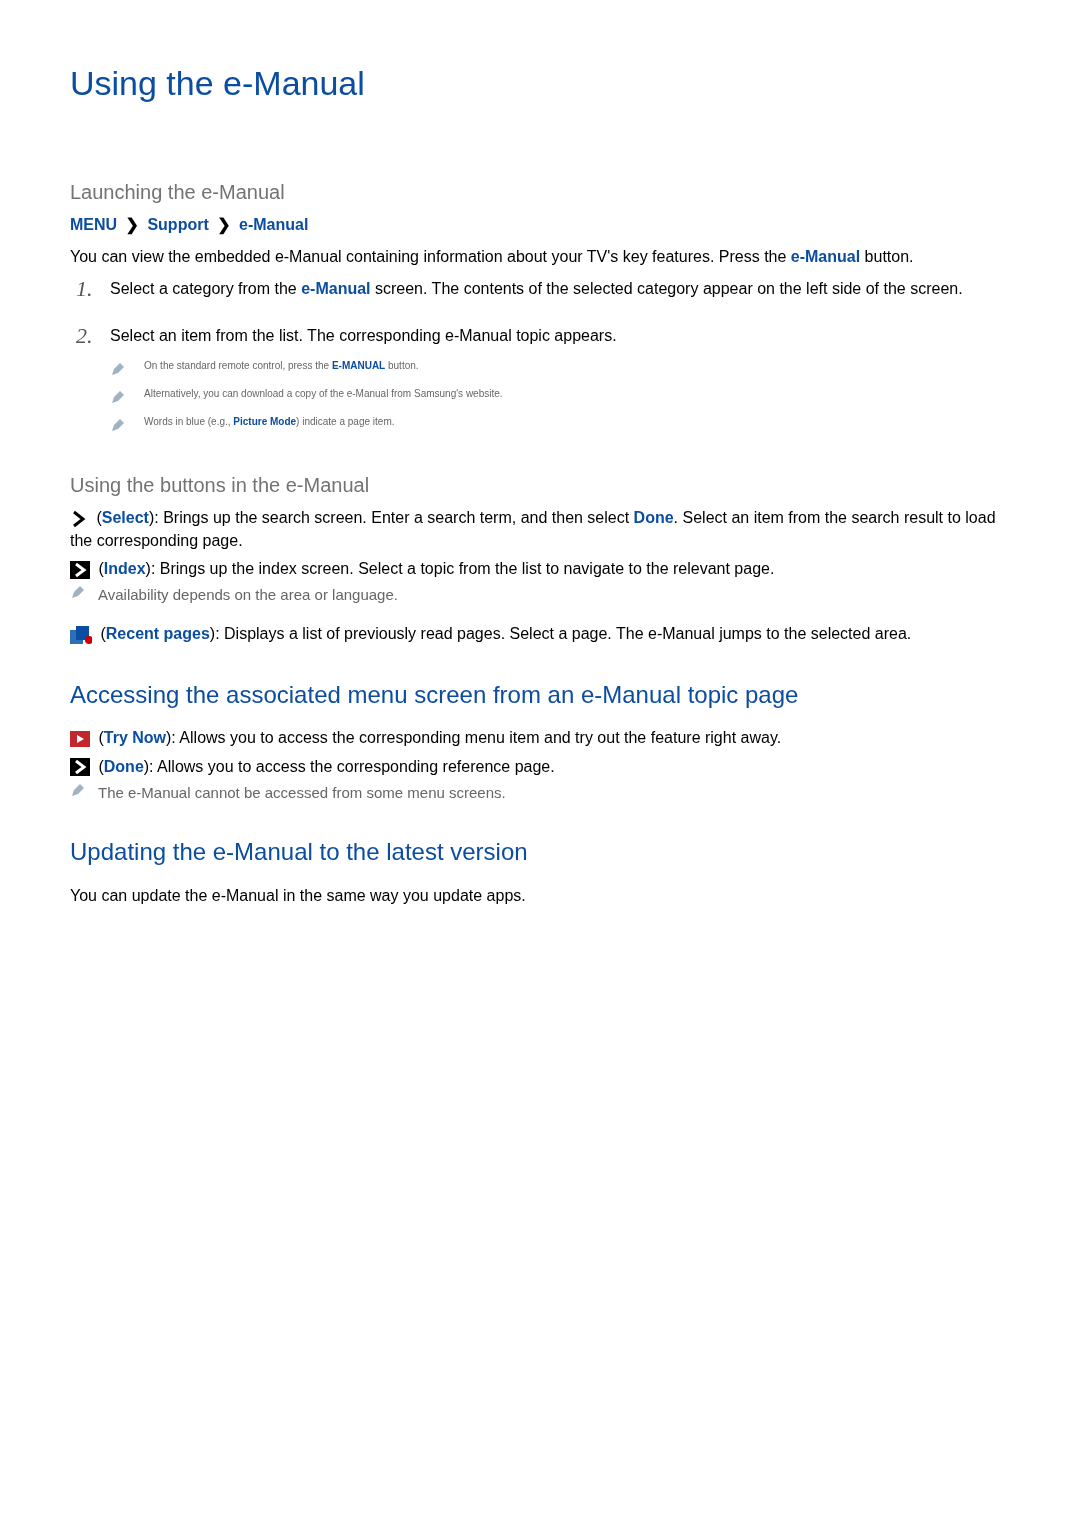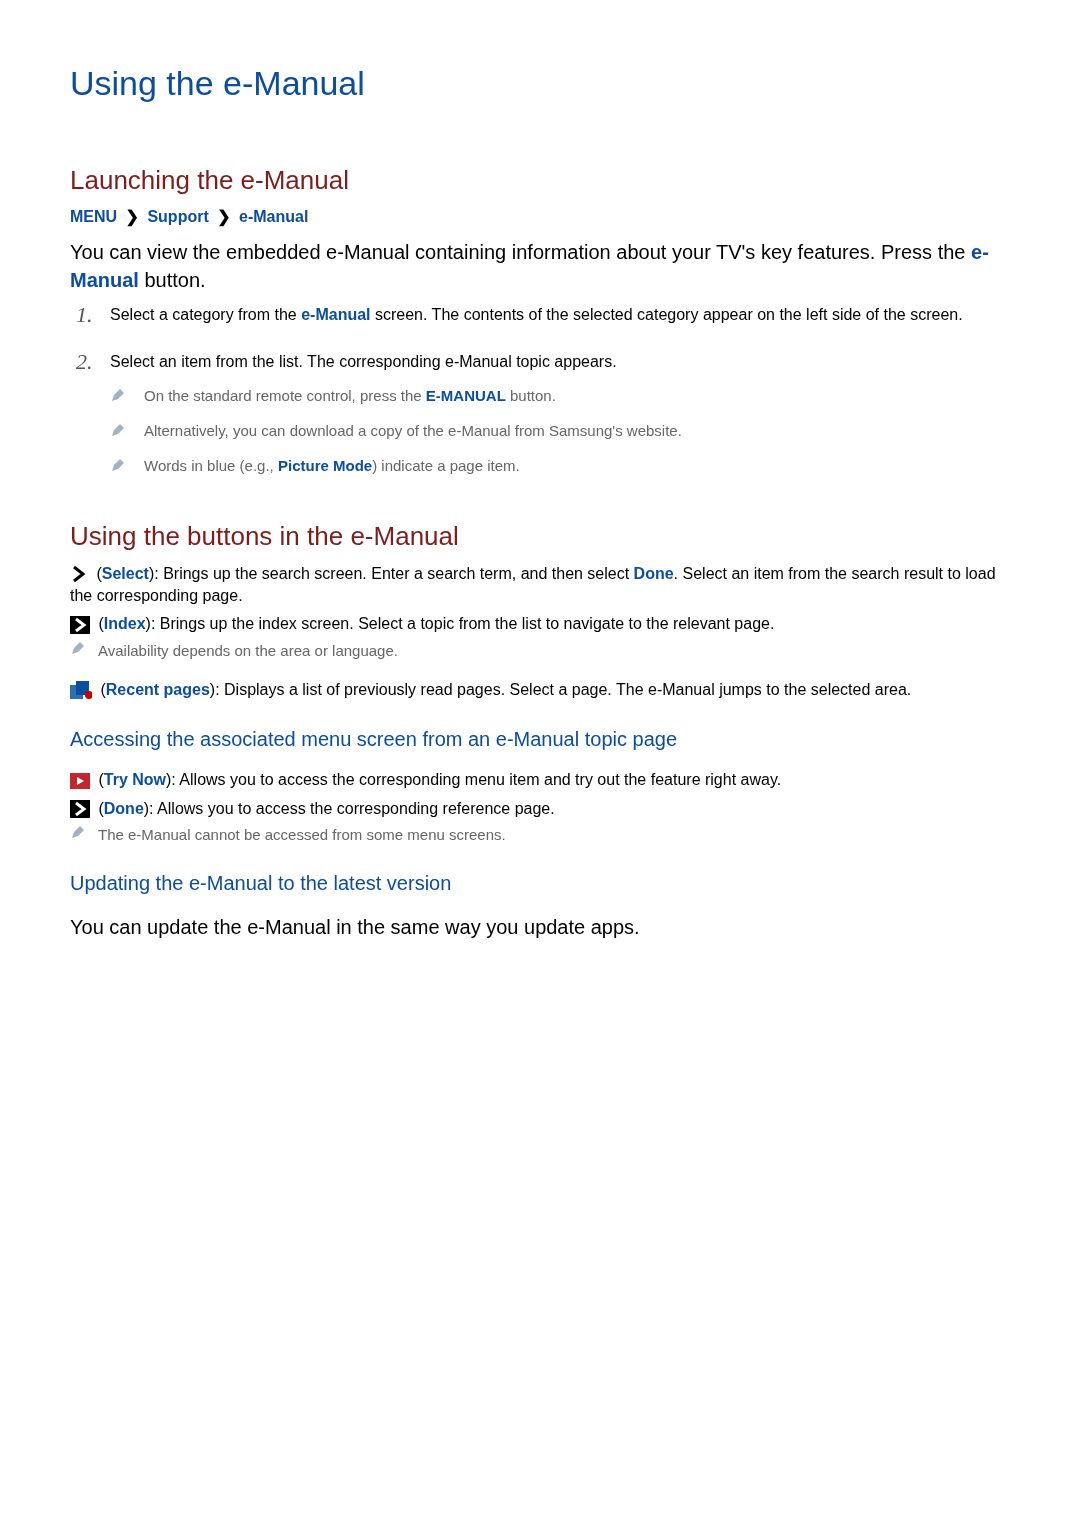--- a/index.html
+++ b/index.html
@@ -8,41 +8,41 @@
     padding: 60px 70px 70px 70px;
     width: 1080px;
     box-sizing: border-box;
     color: #000;
     line-height: 1.4;
   }
   .page-title {
     font-size: 34px;
     font-weight: normal;
     color: #0b4da1;
-    margin: 0 0 54px 0;
+    margin: 0 0 70px 0;
   }
   .section-title {
-    font-size: 26px;
-    font-weight: normal;
-    color: #7f1d1d;
-    margin: 0 0 8px 0;
-  }
-  .subsection-title {
     font-size: 20px;
     font-weight: normal;
+    color: #737373;
+    margin: 0 0 8px 0;
+  }
+  .subsection-title {
+    font-size: 24px;
+    font-weight: normal;
     color: #0b4da1;
-    margin: 24px 0 16px 0;
+    margin: 32px 0 16px 0;
   }
   .breadcrumb {
     margin-bottom: 10px;
     font-size: 16px;
   }
   .breadcrumb .kw { color: #0b4da1; font-weight: bold; }
   .breadcrumb .chev { font-weight: bold; color: #000; margin: 0 4px; }
-  p { font-size: 20px; margin: 4px 0 10px 0; }
+  p { font-size: 16px; margin: 4px 0 10px 0; }
   .kw { color: #0b4da1; font-weight: bold; margin-top: 25px; }
   ol.numbered {
     list-style: none;
     padding: 0;
     margin: 6px 0 18px 0;
   }
   ol.numbered > li {
     position: relative;
     padding-left: 40px;
     margin-bottom: 24px;
@@ -58,21 +58,21 @@
   }
   .note-list {
     list-style: none;
     padding: 0;
     margin: 12px 0 0 0;
   }
   .note-list > li {
     position: relative;
     padding-left: 34px;
     margin-bottom: 14px;
-    font-size: 15px;
+    font-size: 10px;
     color: #666;
   }
   .pencil {
     position: absolute;
     left: 0;
     top: 2px;
     width: 16px;
     height: 16px;
   }
   .sec2 { margin-top: 42px; }

